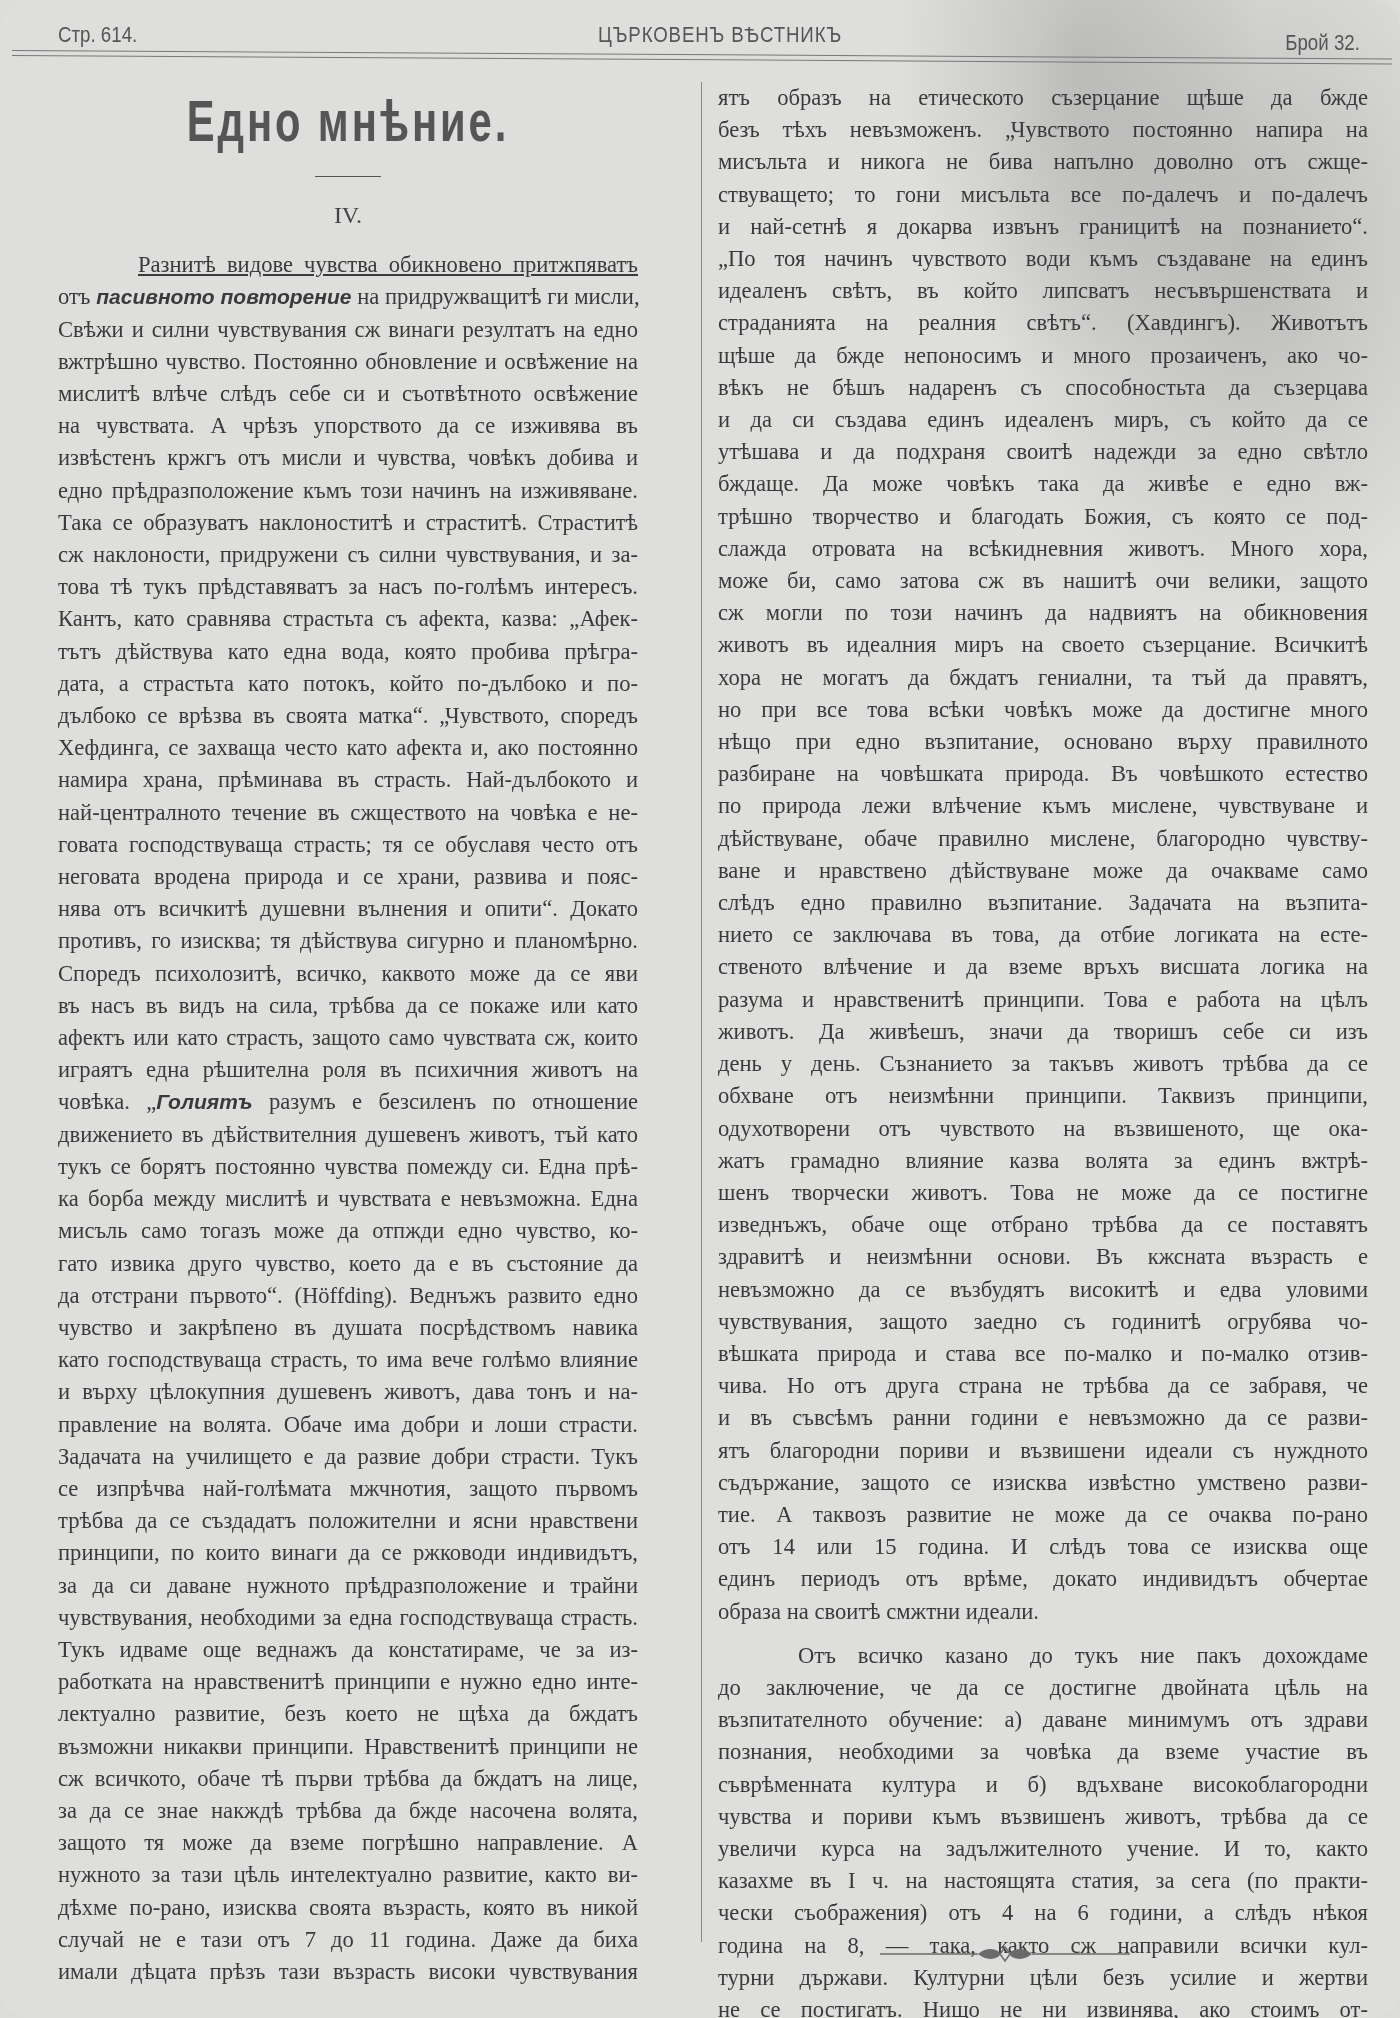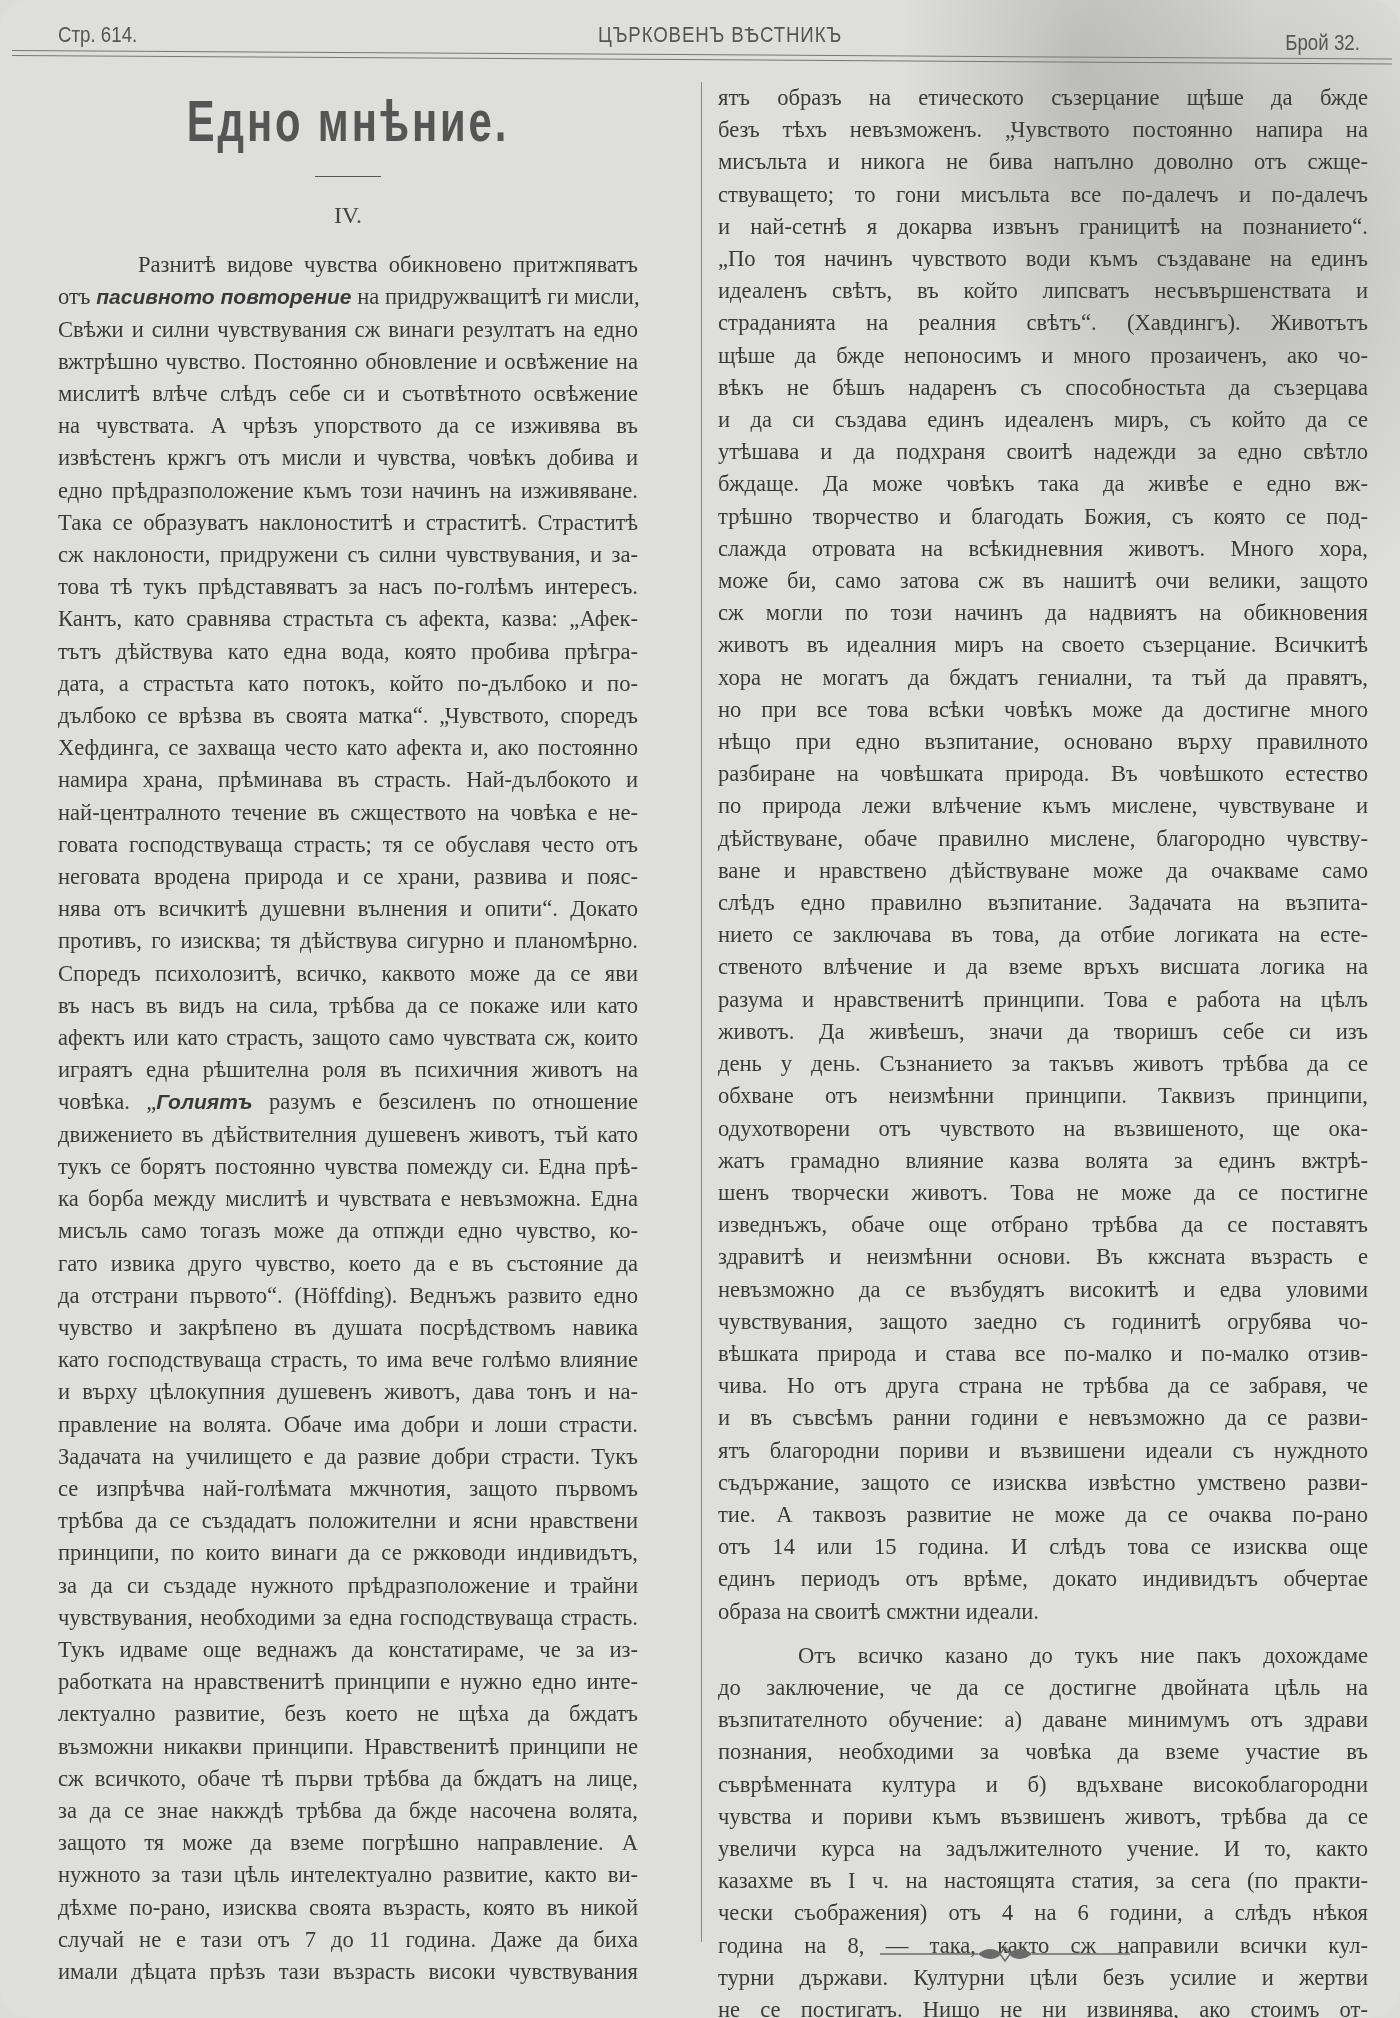--- a/index.html
+++ b/index.html
@@ -43,21 +43,21 @@
   </div>
   <div class="rule"></div>
 
   <div class="divider"></div>
 
   <div class="col col-left">
     <div class="title">Едно мнѣние.</div>
     <div class="title-rule"></div>
     <div class="section">IV.</div>
     <div id="left-lines">
-        <span class="line" style="padding-left: 80px;">Разнитѣ видове чувства обикновено притжпяватъ</span>
+        <span class="line" style="padding-left: 80px; text-decoration: underline;">Разнитѣ видове чувства обикновено притжпяватъ</span>
         <span class="line">отъ <em>пасивното повторение</em> на придружващитѣ ги мисли,</span>
         <span class="line">Свѣжи и силни чувствувания сж винаги резултатъ на едно</span>
         <span class="line">вжтрѣшно чувство. Постоянно обновление и освѣжение на</span>
         <span class="line">мислитѣ влѣче слѣдъ себе си и съотвѣтното освѣжение</span>
         <span class="line">на чувствата. А чрѣзъ упорството да се изживява въ</span>
         <span class="line">извѣстенъ кржгъ отъ мисли и чувства, човѣкъ добива и</span>
         <span class="line">едно прѣдразположение къмъ този начинъ на изживяване.</span>
         <span class="line">Така се образуватъ наклоноститѣ и страститѣ. Страститѣ</span>
         <span class="line">сж наклоности, придружени съ силни чувствувания, и за-</span>
         <span class="line">това тѣ тукъ прѣдставяватъ за насъ по-голѣмъ интересъ.</span>
@@ -84,21 +84,21 @@
         <span class="line">гато извика друго чувство, което да е въ състояние да</span>
         <span class="line">да отстрани първото“. (Höffding). Веднъжъ развито едно</span>
         <span class="line">чувство и закрѣпено въ душата посрѣдствомъ навика</span>
         <span class="line">като господствуваща страсть, то има вече голѣмо влияние</span>
         <span class="line">и върху цѣлокупния душевенъ животъ, дава тонъ и на-</span>
         <span class="line">правление на волята. Обаче има добри и лоши страсти.</span>
         <span class="line">Задачата на училището е да развие добри страсти. Тукъ</span>
         <span class="line">се изпрѣчва най-голѣмата мжчнотия, защото първомъ</span>
         <span class="line">трѣбва да се създадатъ положителни и ясни нравствени</span>
         <span class="line">принципи, по които винаги да се ржководи индивидътъ,</span>
-        <span class="line">за да си създаде нужното прѣдразположение и трайни</span>
+        <span class="line">за да си даване нужното прѣдразположение и трайни</span>
         <span class="line">чувствувания, необходими за една господствуваща страсть.</span>
         <span class="line">Тукъ идваме още веднажъ да констатираме, че за из-</span>
         <span class="line">работката на нравственитѣ принципи е нужно едно инте-</span>
         <span class="line">лектуално развитие, безъ което не щѣха да бждатъ</span>
         <span class="line">възможни никакви принципи. Нравственитѣ принципи не</span>
         <span class="line">сж всичкото, обаче тѣ първи трѣбва да бждатъ на лице,</span>
         <span class="line">за да се знае накждѣ трѣбва да бжде насочена волята,</span>
         <span class="line">защото тя може да вземе погрѣшно направление. А</span>
         <span class="line">нужното за тази цѣль интелектуално развитие, както ви-</span>
         <span class="line">дѣхме по-рано, изисква своята възрасть, която въ никой</span>

